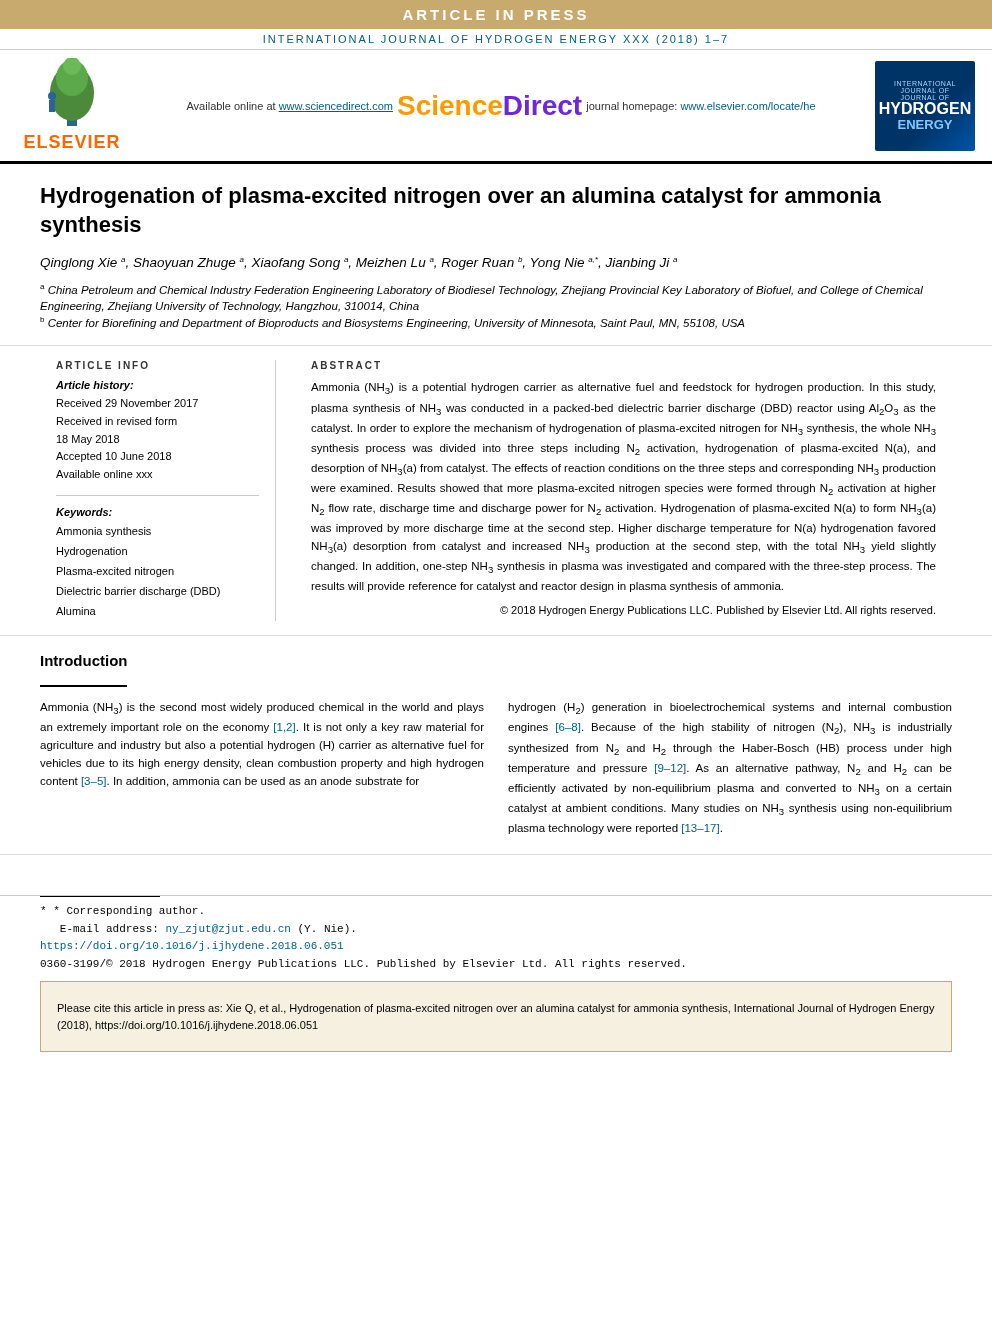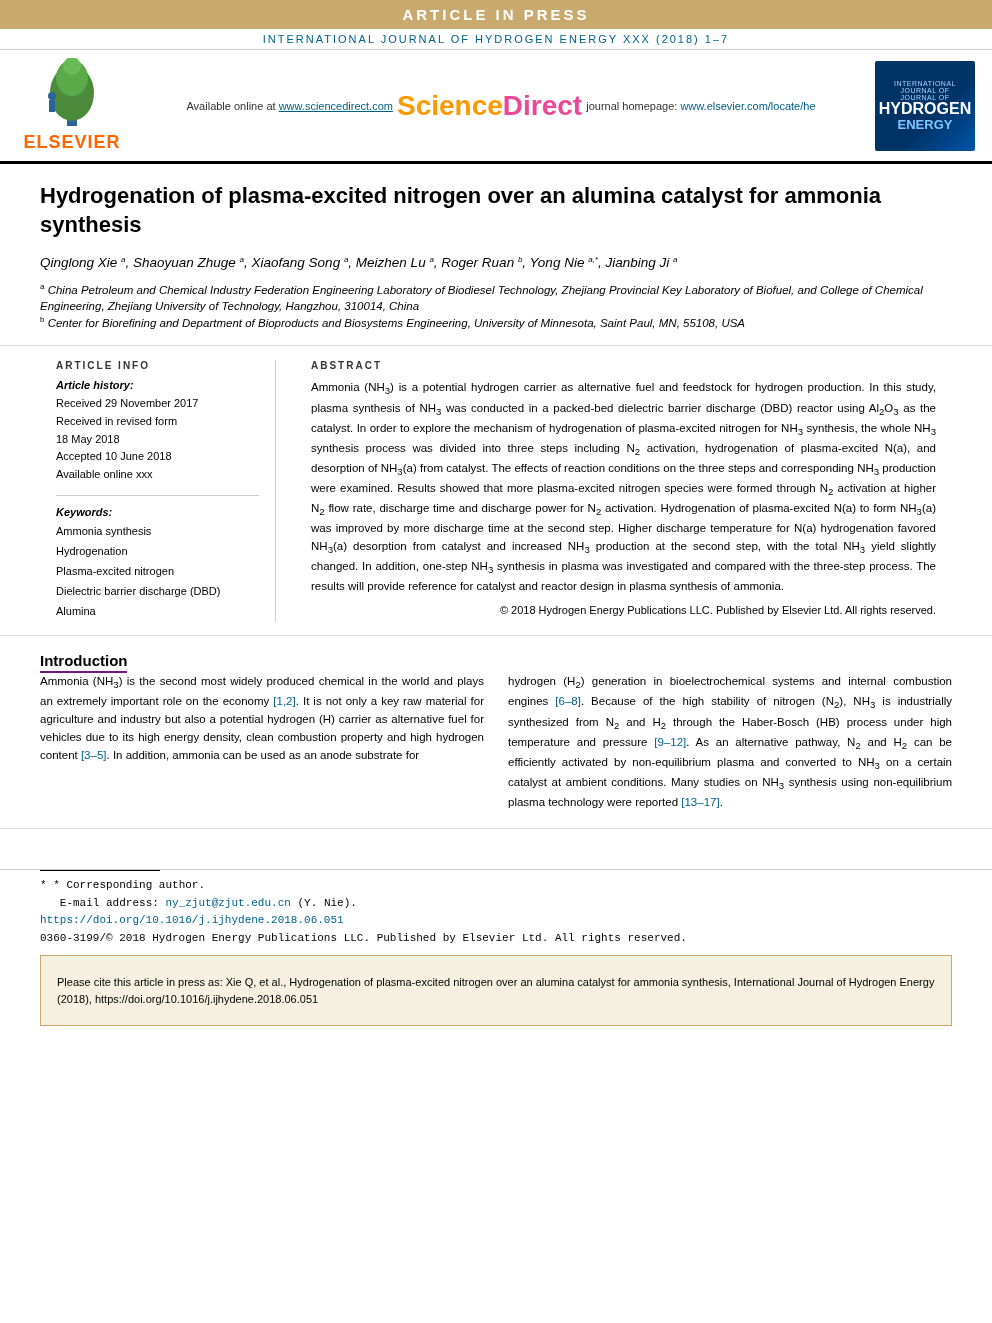--- a/index.html
+++ b/index.html
@@ -73,21 +73,21 @@
       font-size: 11px;
       color: #333;
       font-family: Arial, sans-serif;
     }
     .sciencedirect-logo {
       font-size: 28px;
       font-weight: bold;
       font-family: Arial, sans-serif;
     }
     .sd-science { color: #f90; }
-    .sd-direct { color: #ec4899; text-align: center; }
+    .sd-direct { color: #6d28d9; text-align: center; }
     .journal-homepage {
       font-size: 11px;
       color: #333;
       font-family: Arial, sans-serif;
     }
     .journal-homepage a { color: #00608a; text-decoration: none; }
     .sd-url { color: #00608a; font-size: 11px; font-family: Arial, sans-serif; }
     .right-logo-area {
       width: 110px;
       flex-shrink: 0;
@@ -219,23 +219,23 @@
       font-size: 11.5px;
       font-family: Arial, sans-serif;
       line-height: 1.55;
       text-align: justify;
       color: #000;
     }
     .intro-heading {
       font-size: 15px;
       font-weight: bold;
       font-family: Arial, sans-serif;
-      margin-bottom: 0;
-      border-bottom: 2px solid #701a75;
-      padding-bottom: 2px;
+      margin-bottom: 12px;
+      border-bottom: 2px solid #000000;
+      padding-bottom: 16px;
       display: inline-block;
     }
     .intro-text { font-size: 11.5px; line-height: 1.55; }
     .ref-link { color: #00608a; text-decoration: none; }
     .footnote-section {
       padding: 0 40px;
       border-top: 1px solid #ccc;
       font-size: 11px;
       font-family: Liberation Mono, monospace;
       line-height: 1.6;

